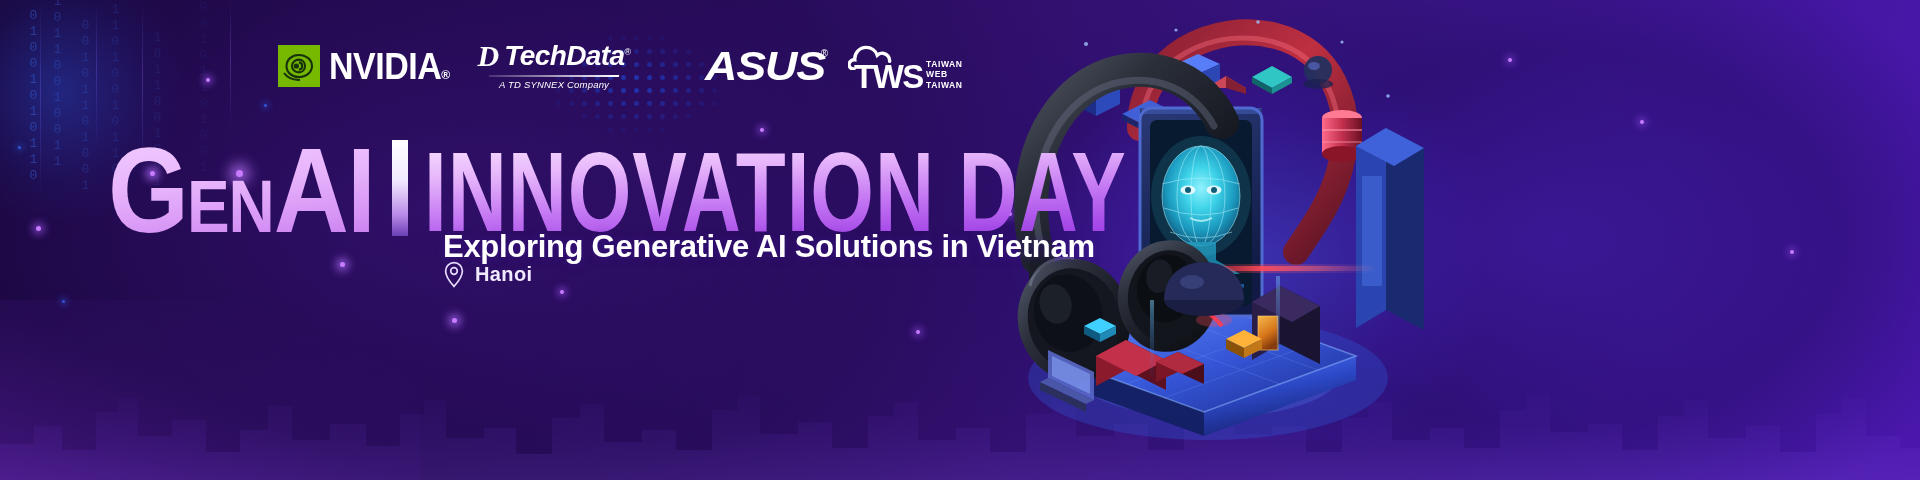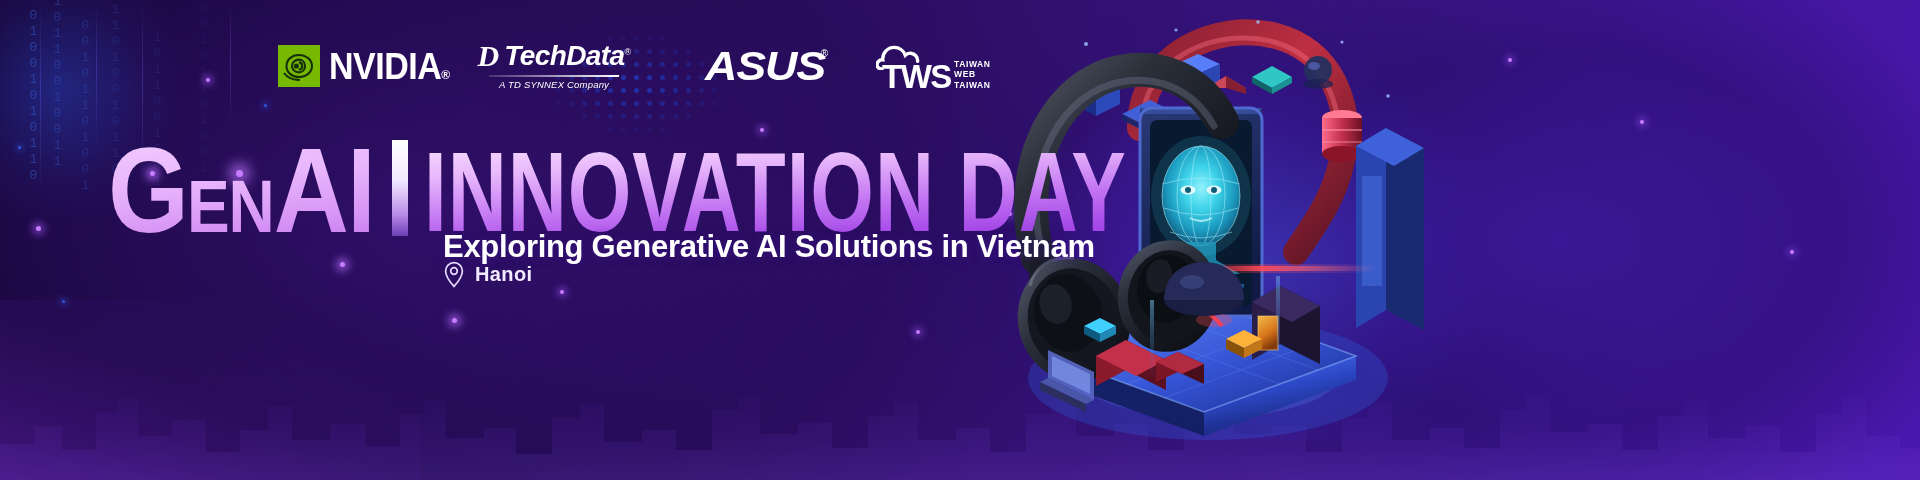--- a/index.html
+++ b/index.html
@@ -141,21 +141,21 @@
     font-style:italic;
     letter-spacing:-1px;
     line-height:1;
     transform:scaleX(1.12);
     transform-origin:left center;
     font-family:"Liberation Sans", sans-serif;
   }
   .asus-reg { font-size:10px; font-style:normal; font-weight:normal; margin-left:9px; margin-top:2px; color:#fff; }
 
   
-  .logo-tws { margin-left:54px; display:flex; align-items:flex-end; gap:6px; position:relative; }
+  .logo-tws { margin-left:26px; display:flex; align-items:flex-end; gap:6px; position:relative; }
   .tws-mark { position:relative; width:66px; height:52px; }
   .tws-word {
     position:absolute; left:0; bottom:-1px;
     color:#ffffff;
     font-size:33px;
     font-weight:bold;
     letter-spacing:-1.5px;
     line-height:1;
     font-family:"Liberation Sans", sans-serif;
   }

